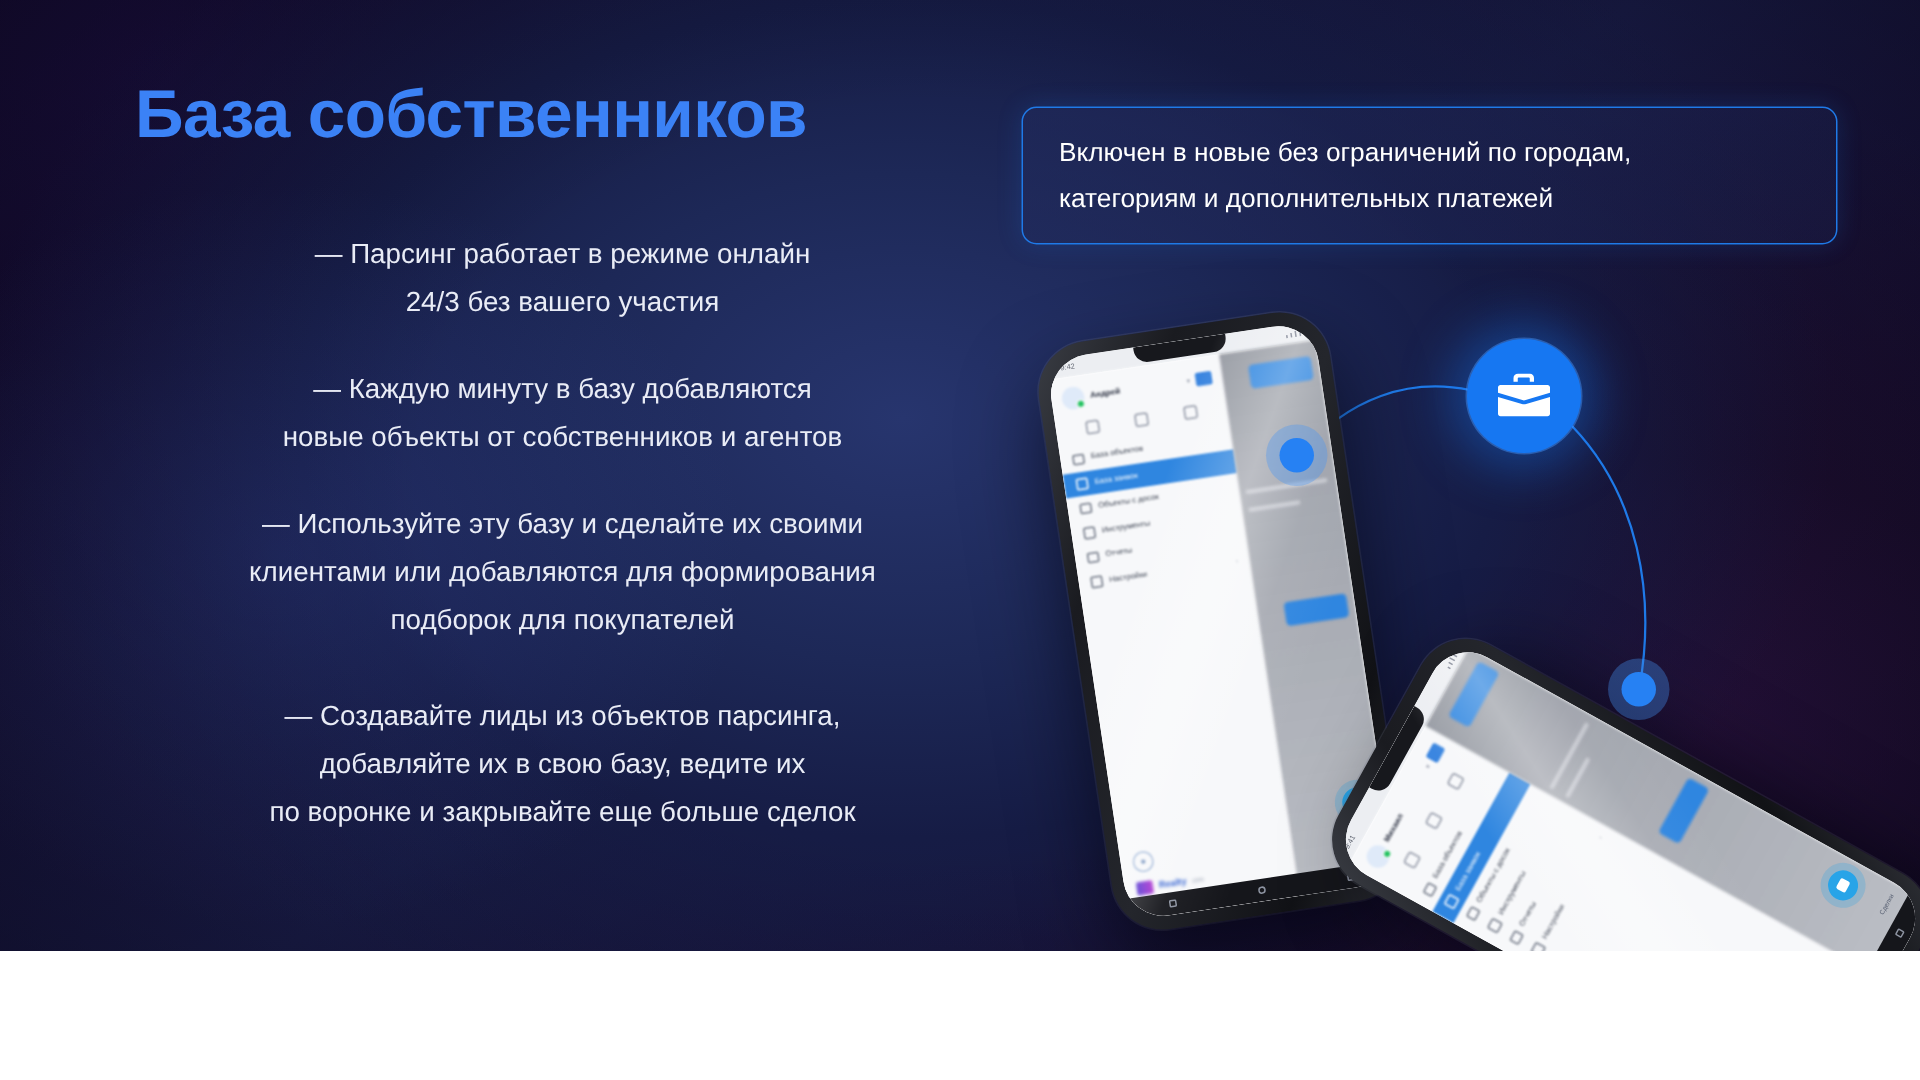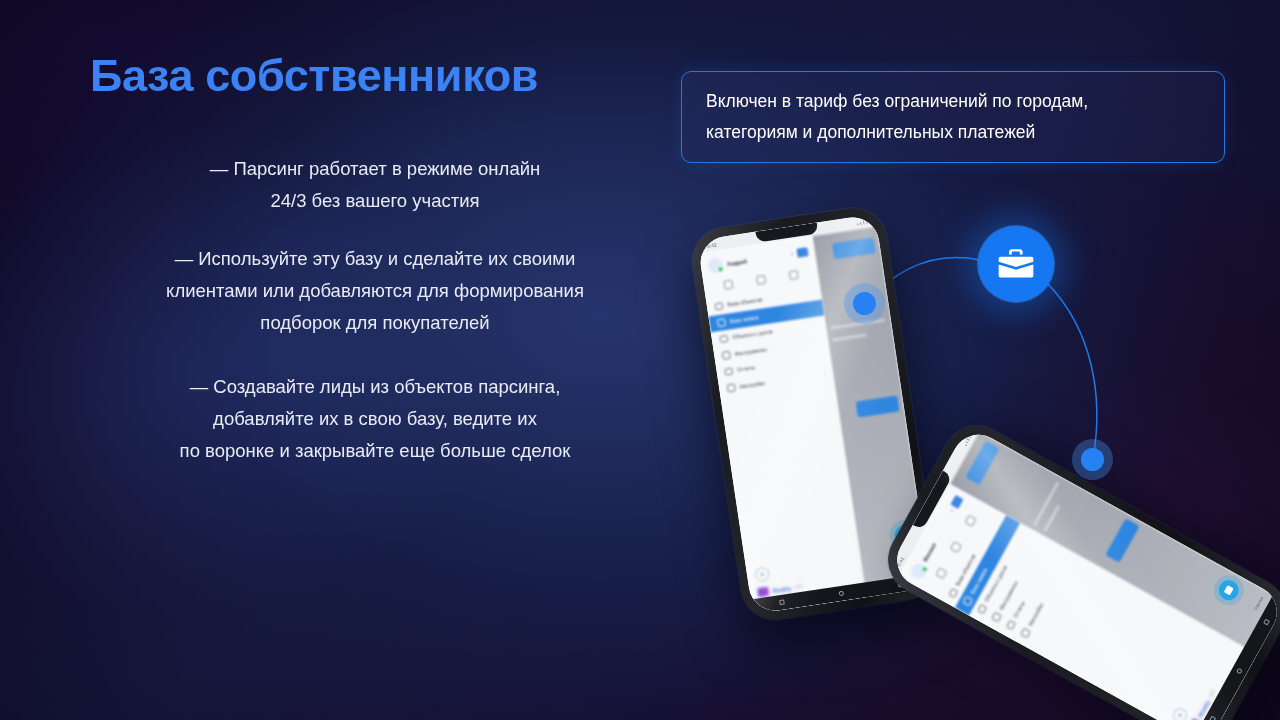--- a/index.html
+++ b/index.html
@@ -8,21 +8,21 @@
   html, body {
     width: 1280px;
     height: 720px;
     overflow: hidden;
     font-family: "Liberation Sans", sans-serif;
   }
 
   #slide {
     position: relative;
     width: 1280px;
-    height: 720px;
+    height: 634px;
     background-color: #120b2a;
     overflow: hidden;
   }
 
   
   .bg-base {
     position: absolute;
     inset: 0;
     background:
       radial-gradient(ellipse 620px 430px at 47% 44%, #27356e 0%, #1d2857 38%, #161c45 65%, rgba(22,28,69,0) 100%),
@@ -429,39 +429,43 @@
     <div class="headline">База собственников</div>
 
 
     <div class="body-blocks">
 
       <div class="para">
         <span class="line">— Парсинг работает в режиме онлайн</span>
         <span class="line">24/3 без вашего участия</span>
       </div>
 
+      <div class="para">
+        <span class="line">— Каждую минуту в базу добавляются</span>
+        <span class="line">новые объекты от собственников и агентов</span>
+      </div>
 
       <div class="para">
         <span class="line">— Используйте эту базу и сделайте их своими</span>
         <span class="line">клиентами или добавляются для формирования</span>
         <span class="line">подборок для покупателей</span>
       </div>
 
       <div class="para">
         <span class="line">— Создавайте лиды из объектов парсинга,</span>
         <span class="line">добавляйте их в свою базу, ведите их</span>
         <span class="line">по воронке и закрывайте еще больше сделок</span>
       </div>
 
     </div>
   </div>
 
   <div class="badge">
     <div class="badge-text">
-      <span class="line">Включен в тариф без ограничений по городам,</span>
+      <span class="line">Включен в новые без ограничений по городам,</span>
       <span class="line">категориям и дополнительных платежей</span>
     </div>
   </div>
 
   <div class="illus">
 
     <svg class="connectors" viewBox="0 0 620 540">
       <path d="M 205 124 C 240 84 280 72 320 80" fill="none" stroke="#1f7ae8" stroke-width="1.5"></path>
       <path d="M 388 104 C 432 150 444 216 433 278" fill="none" stroke="#1f7ae8" stroke-width="1.5"></path>
     </svg>

